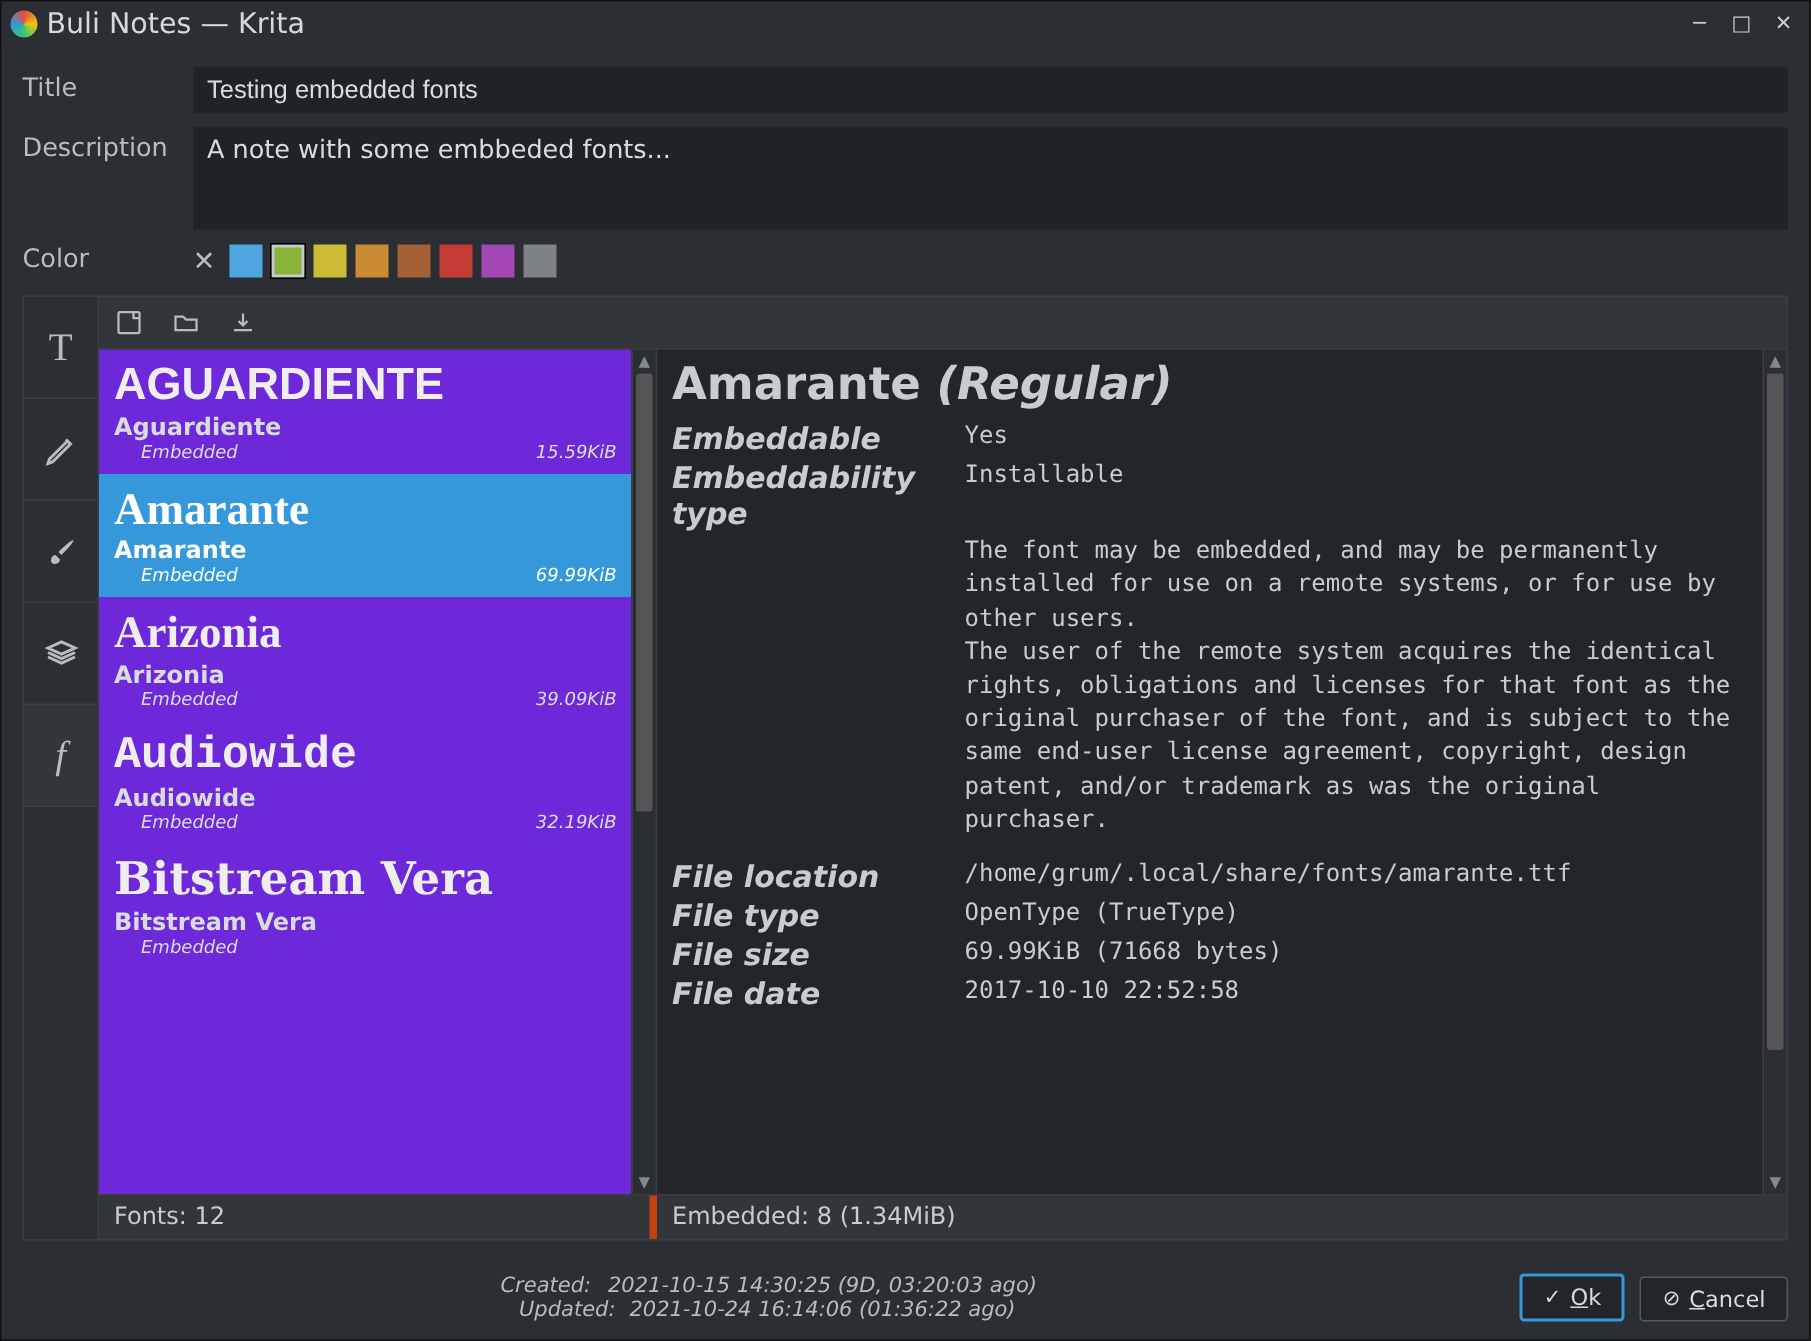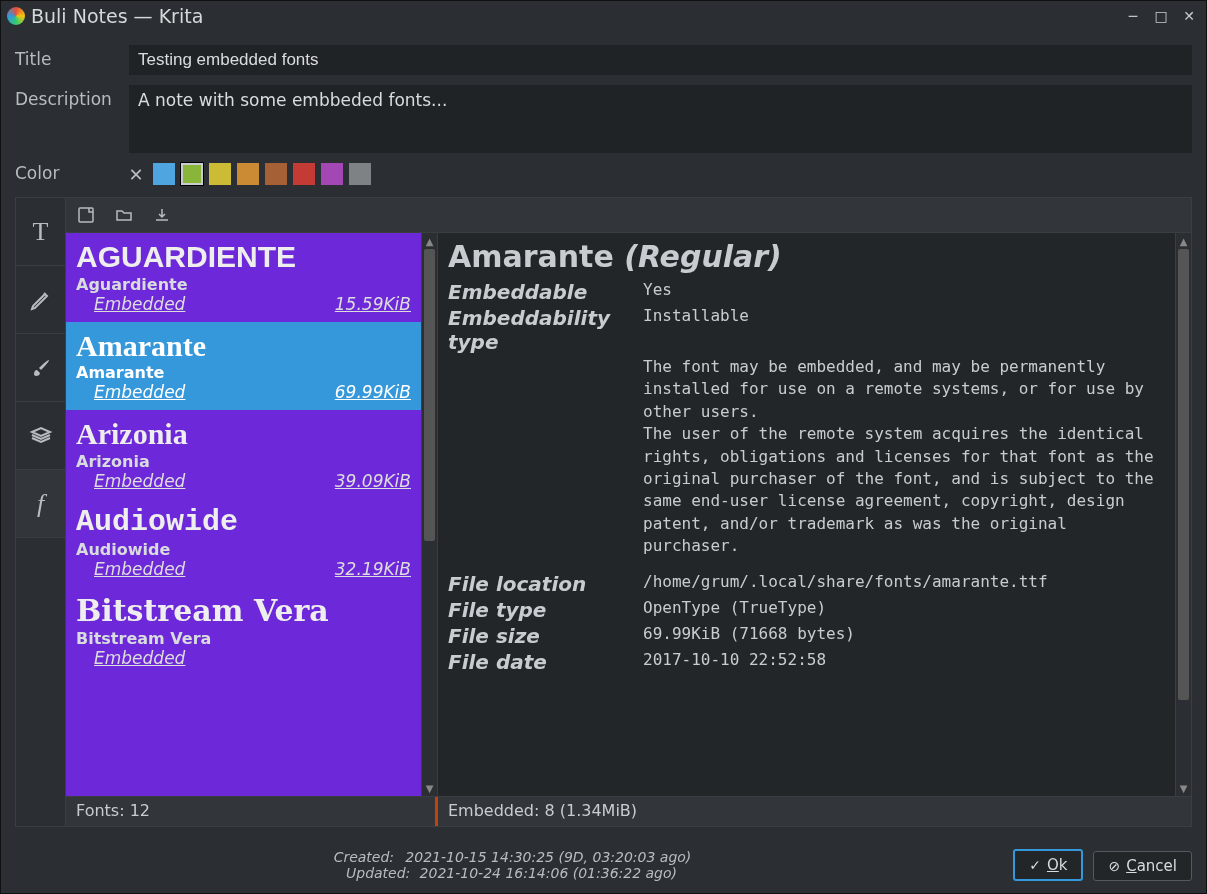--- a/index.html
+++ b/index.html
@@ -150,23 +150,22 @@
 .font-item .big {
   font-size: 30px;
   font-weight: 800;
   font-family: Georgia, serif;
   color: #eee;
   line-height: 1.05;
 }
 .font-item .name { font-size: 16px; font-weight:600; margin-top:2px;}
 .font-item .meta {
   display: flex; justify-content: space-between;
-  font-size: 17px; font-style: italic; color: #ddd;
+  font-size: 12px; font-style: italic; color: #ddd;
   padding-left: 18px;
-  text-decoration: underline;
 }
 .font-item.selected { background: #3498db; color: #fff; }
 .font-item.selected .big { color: #fff; }
 .font-item.selected .meta { color: #fff; }
 
 .scrollbar {
   width: 16px;
   background: #2b2e32;
   border-left: 1px solid #3a3d41;
   display:flex; flex-direction:column;
@@ -198,21 +197,21 @@
 
 .status-row {
   height: 30px;
   display:flex;
   border-top: 1px solid #3a3d41;
 }
 .status-cell {
   padding: 4px 10px;
   font-size: 16px;
 }
-.status-cell.a { width: 372px; border-right:3px solid #c2410c;}
+.status-cell.a { width: 372px; border-right:5px solid #c2410c;}
 .status-cell.b { width: 376px; border-right:1px solid #3a3d41;}
 .status-cell.c { flex:1; }
 
 .footer {
   padding: 8px 14px 12px 14px;
   display:flex;
   align-items:flex-end;
 }
 .timestamps { flex:1; font-size:14px; font-style:italic; color:#b8bcc0;text-align:center;}
 .timestamps .tl { display:inline-block; width:74px;}

